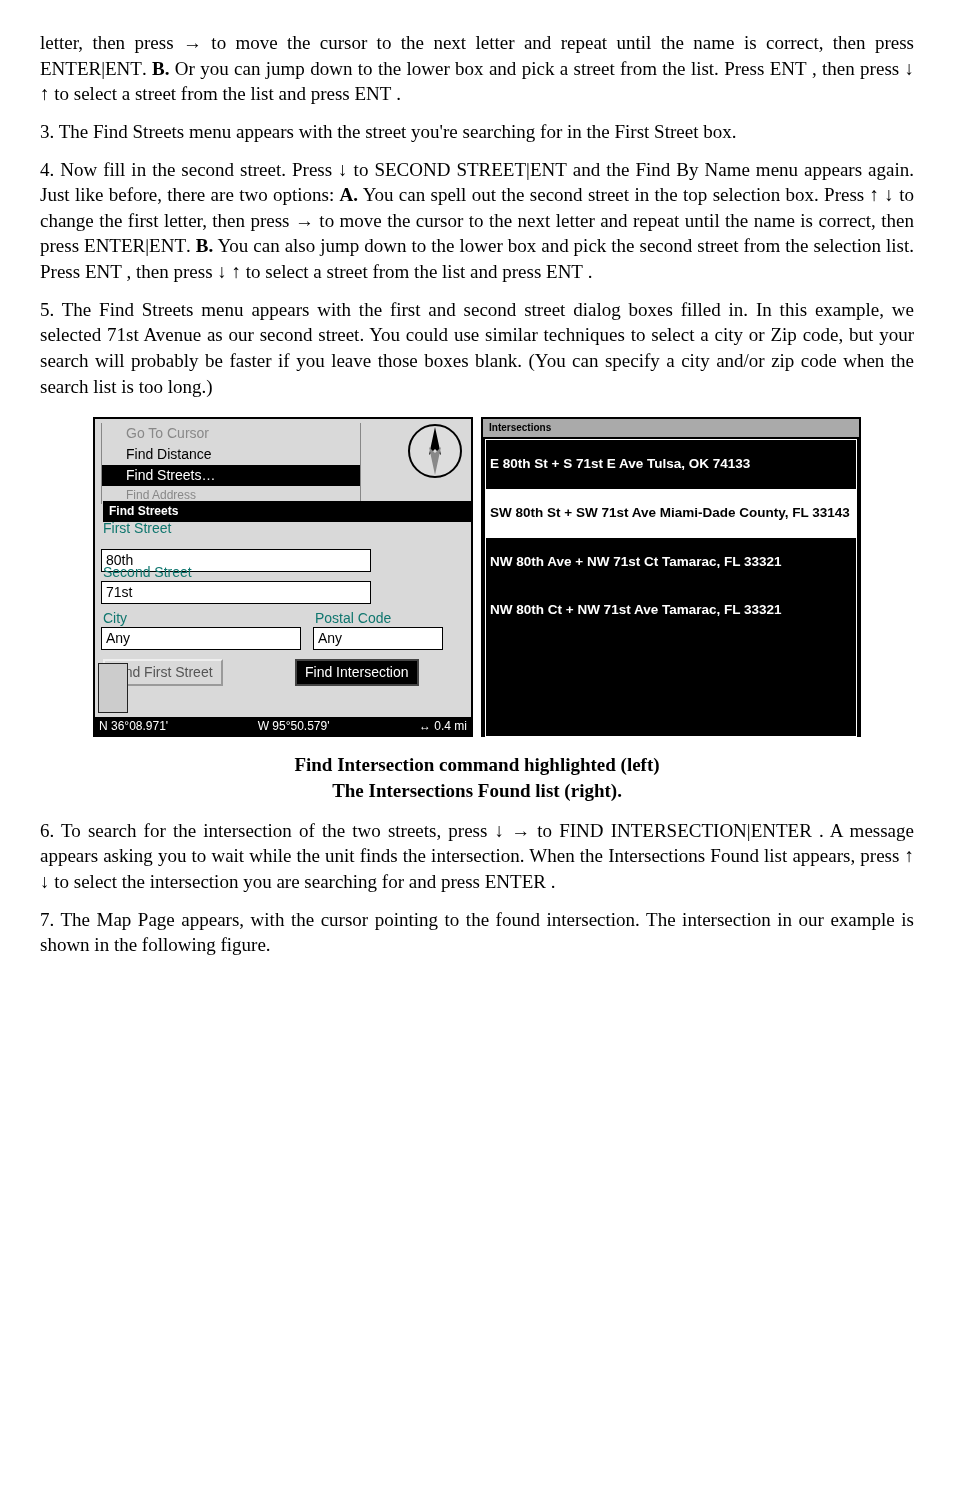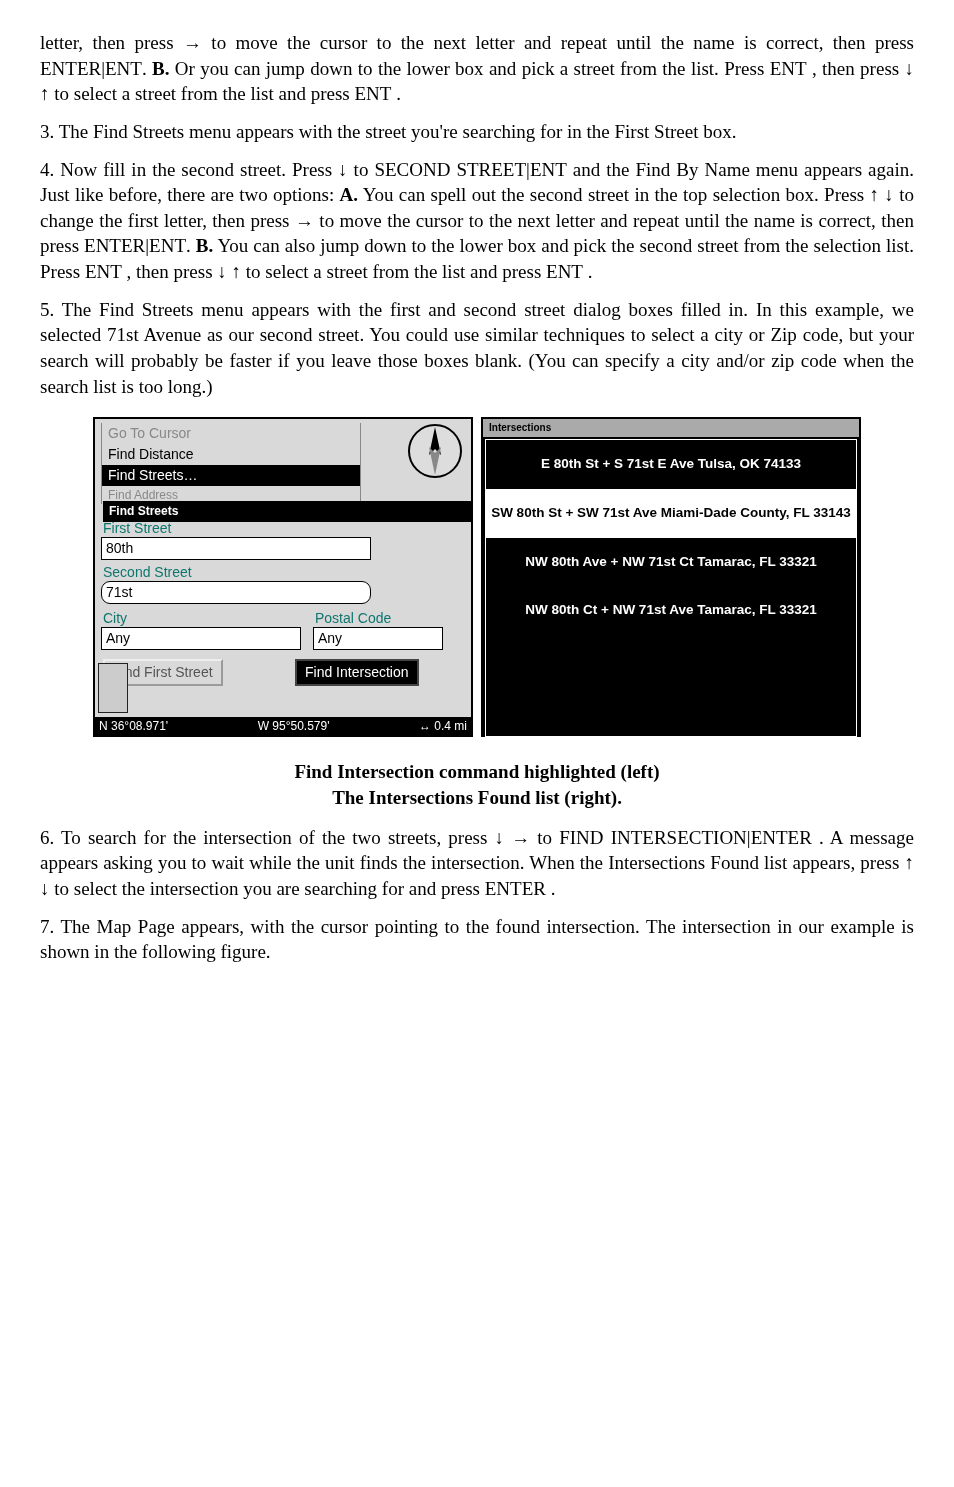--- a/index.html
+++ b/index.html
@@ -52,21 +52,21 @@
   }
   .menu-stack {
     position: absolute;
     top: 4px;
     left: 6px;
     width: 260px;
   }
   .menu-item {
     background: #d9d9d9;
     color: #000;
-    padding: 1px 6px;
+    padding: 1px 24px;
     font-size: 14px;
     border-left: 1px solid #888;
     border-right: 1px solid #888;
   }
   .menu-item.dim {
     color: #888;
   }
   .menu-item.sel {
     background: #000;
     color: #fff;
@@ -147,30 +147,29 @@
   .rlist {
     border: 1px solid #fff;
     margin: 2px;
     height: 296px;
     overflow: hidden;
   }
   .ritem {
     padding: 16px 4px;
     font-size: 13.5px;
     line-height: 1.25;
-    text-align: center;
   }
   .ritem.sel {
     background: #fff;
     color: #000;
   }
   .caption {
     text-align: center;
     font-weight: bold;
-    margin: 22px 0 14px 0;
+    margin: 15px 0 14px 0;
     line-height: 1.35;
   }
 </style>
 </head>
 <body>
 
 <p>
   <span>letter, then press → to move the cursor to the next letter and repeat until the name is correct, then press </span>
   <span class="smallcaps">ENTER|ENT</span>.
   <b>B.</b>
@@ -213,24 +212,24 @@
       <svg viewBox="0 0 60 60">
           <circle cx="30" cy="30" r="26" fill="#ddd" stroke="#000" stroke-width="2"></circle>
           <polygon points="30,6 24,34 30,28 36,34" fill="#000"></polygon>
           <polygon points="30,54 24,26 30,32 36,26" fill="#888"></polygon>
         </svg>
     </div>
 
     <div class="titlebar">Find Streets</div>
 
     <div class="fieldlabel" style="top:100px;">First Street</div>
-    <div class="textbox" style="top:118px; width:260px;">80th</div>
+    <div class="textbox" style="top:130px; width:260px;">80th</div>
 
     <div class="fieldlabel" style="top:144px;">Second Street</div>
-    <div class="textbox" style="top:162px; width:260px;border-radius:9px;">71st</div>
+    <div class="textbox" style="top:162px; width:260px;">71st</div>
 
     <div class="fieldlabel" style="top:190px;">City</div>
     <div class="fieldlabel" style="top:190px; left:220px;">Postal Code</div>
     <div class="textbox" style="top:208px; width:190px;">Any</div>
     <div class="textbox" style="top:208px; left:218px; width:120px;">Any</div>
 
     <div class="btn" style="top:240px; left:8px;">Find First Street</div>
     <div class="btn sel" style="top:240px; left:200px;">Find Intersection</div>
 
     <div class="zoomruler"></div>

